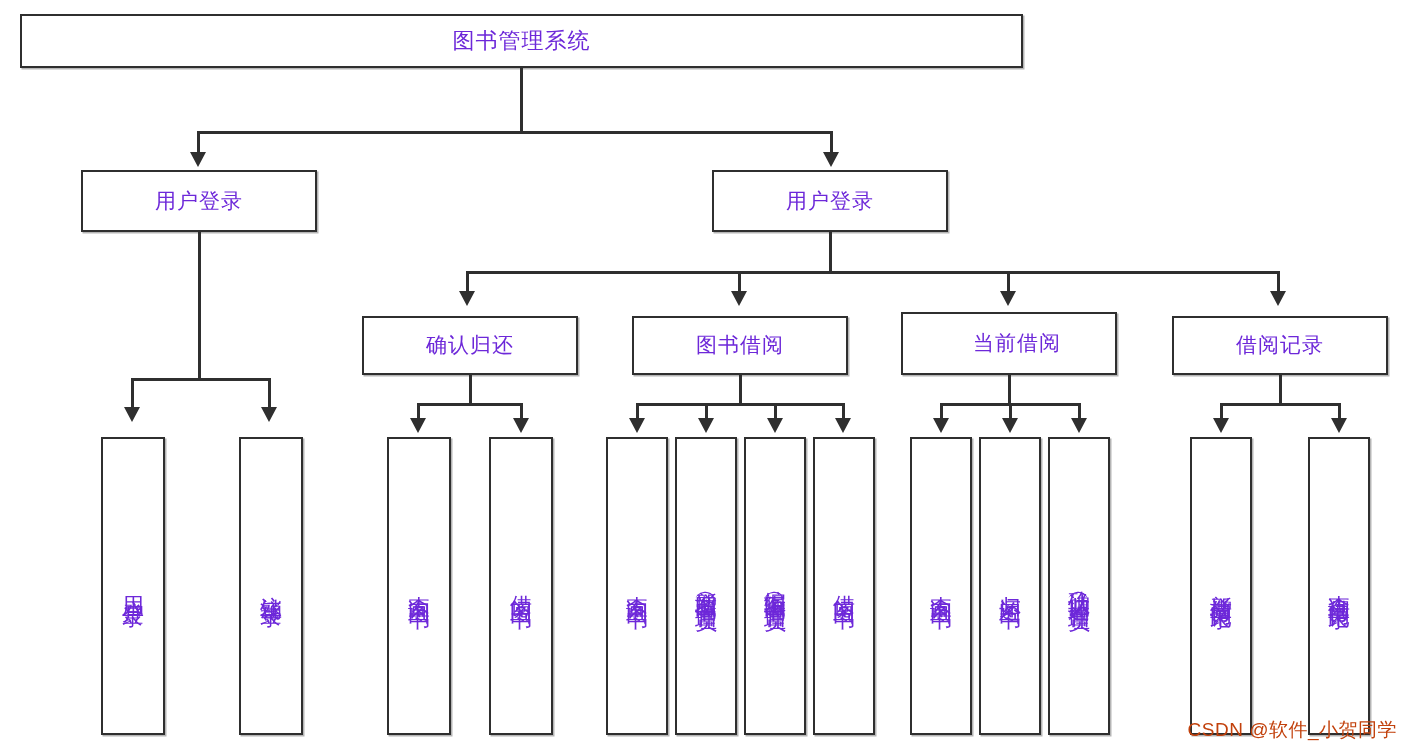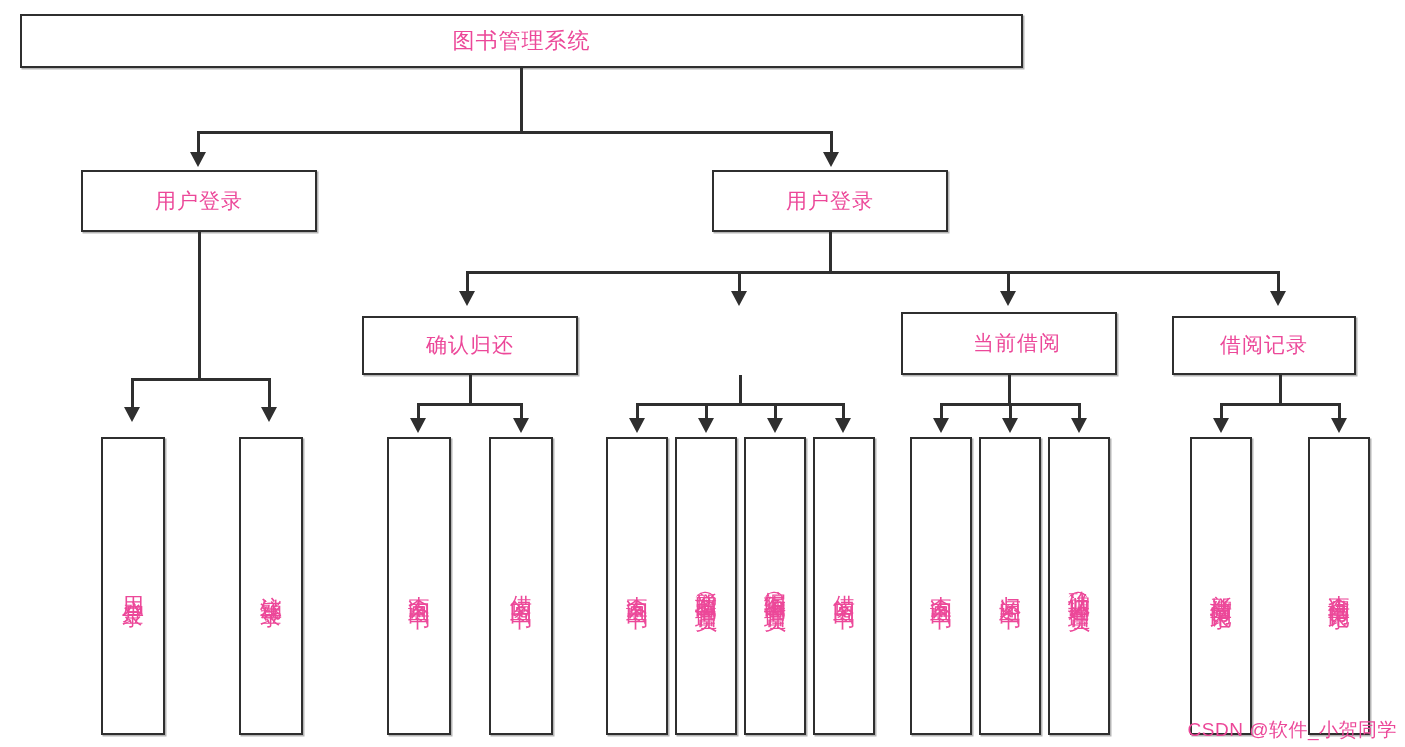--- a/index.html
+++ b/index.html
@@ -22,21 +22,21 @@
     border:2.5px solid #2f2f2f;
     display:flex;
     align-items:center;
     justify-content:center;
     box-shadow:1.5px 1.5px 0 0 rgba(120,120,120,.55);
   }
   .node .lbl{
     font-size:21px;
     line-height:1.15;
     letter-spacing:1px;
-    color:#ec4899;
+    color:#6d28d9;
     white-space:nowrap;
   }
   .node.root .lbl{font-size:22px;}
   
   .node.vert{
     align-items:center;
     justify-content:center;
   }
   .node.vert .lbl{
     writing-mode:vertical-rl;
@@ -64,21 +64,21 @@
     border-left:8px solid transparent;
     border-right:8px solid transparent;
     border-top:15px solid #2f2f2f;
   }
   
   #watermark{
     position:absolute;
     right:8px;
     bottom:4px;
     font-size:19px;
-    color:#ec4899;
+    color:#c2410c;
     letter-spacing:.5px;
     user-select:none;
     white-space:nowrap;
   }
 </style>
 </head>
 <body>
 
 <div id="canvas">
 
@@ -114,24 +114,27 @@
   <div class="ln v" style="left:738px;top:271px;width:2.5px;height:21px;"></div>
   <div class="arrow" style="left:731px;top:291px;"></div>
   <div class="ln v" style="left:1007px;top:271px;width:2.5px;height:21px;"></div>
   <div class="arrow" style="left:1000px;top:291px;"></div>
   <div class="ln v" style="left:1277px;top:271px;width:2.5px;height:21px;"></div>
   <div class="arrow" style="left:1270px;top:291px;"></div>
 
   <div class="node" style="left:362px;top:316px;width:216px;height:59px;">
     <span class="lbl">确认归还</span>
   </div>
+  <div class="node" style="left:632px;top:316px;width:216px;height:59px;">
+    <span class="lbl">图书借阅</span>
+  </div>
   <div class="node" style="left:901px;top:312px;width:216px;height:63px;padding-left:16px;">
     <span class="lbl">当前借阅</span>
   </div>
-  <div class="node" style="left:1172px;top:316px;width:184px;height:59px;">
+  <div class="node" style="left:1172px;top:316px;width:216px;height:59px;">
     <span class="lbl">借阅记录</span>
   </div>
 
   <div class="ln v" style="left:469px;top:375px;width:2.5px;height:30px;"></div>
   <div class="ln h" style="left:417px;top:403px;width:105px;height:2.5px;"></div>
   <div class="ln v" style="left:417px;top:403px;width:2.5px;height:16px;"></div>
   <div class="arrow" style="left:410px;top:418px;"></div>
   <div class="ln v" style="left:520px;top:403px;width:2.5px;height:16px;"></div>
   <div class="arrow" style="left:513px;top:418px;"></div>
 

